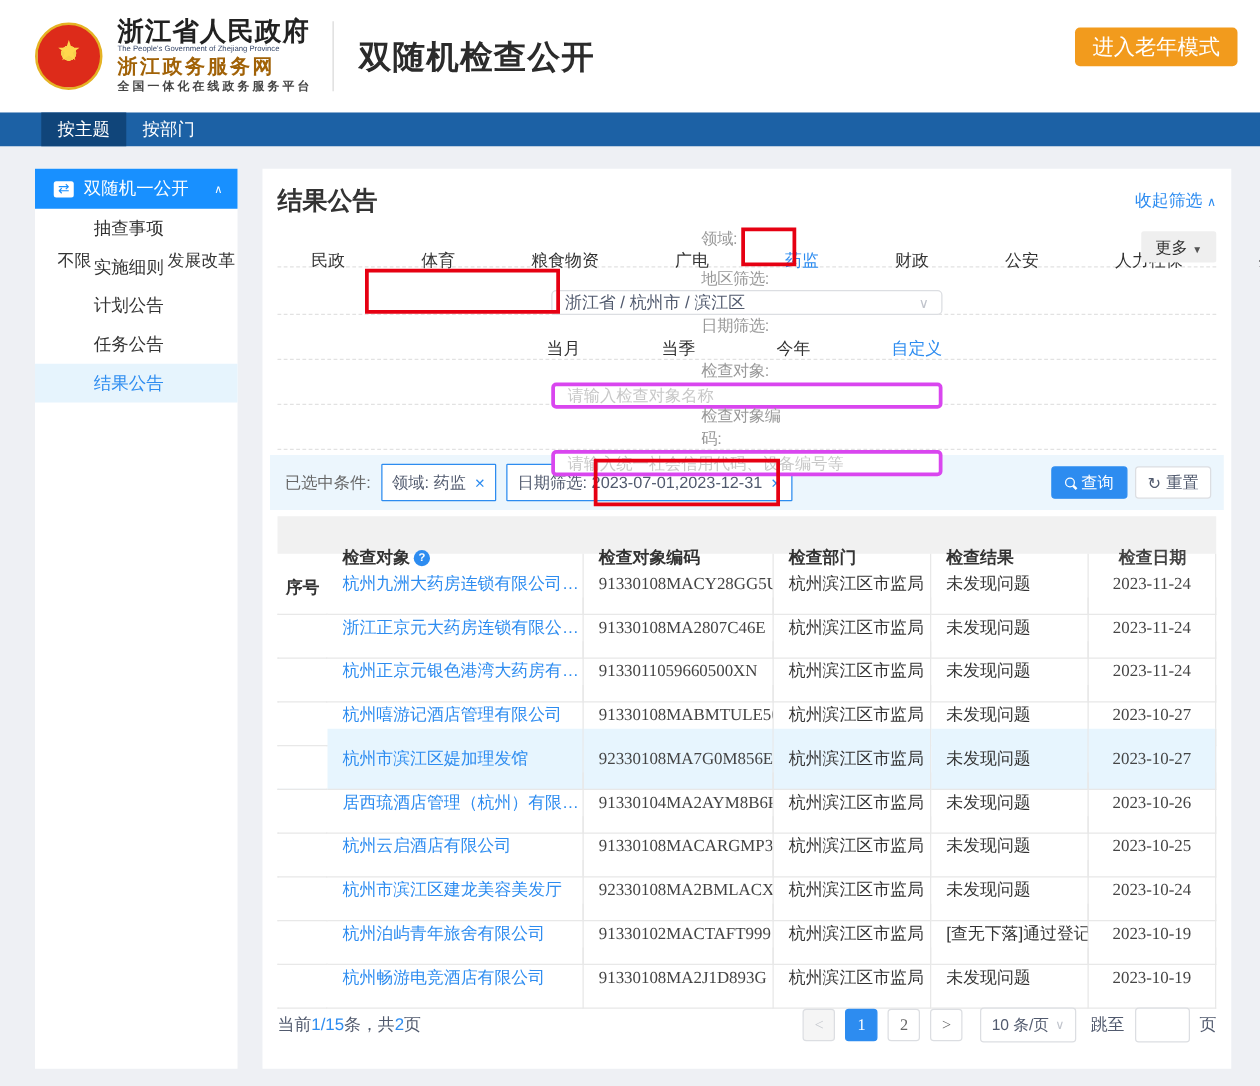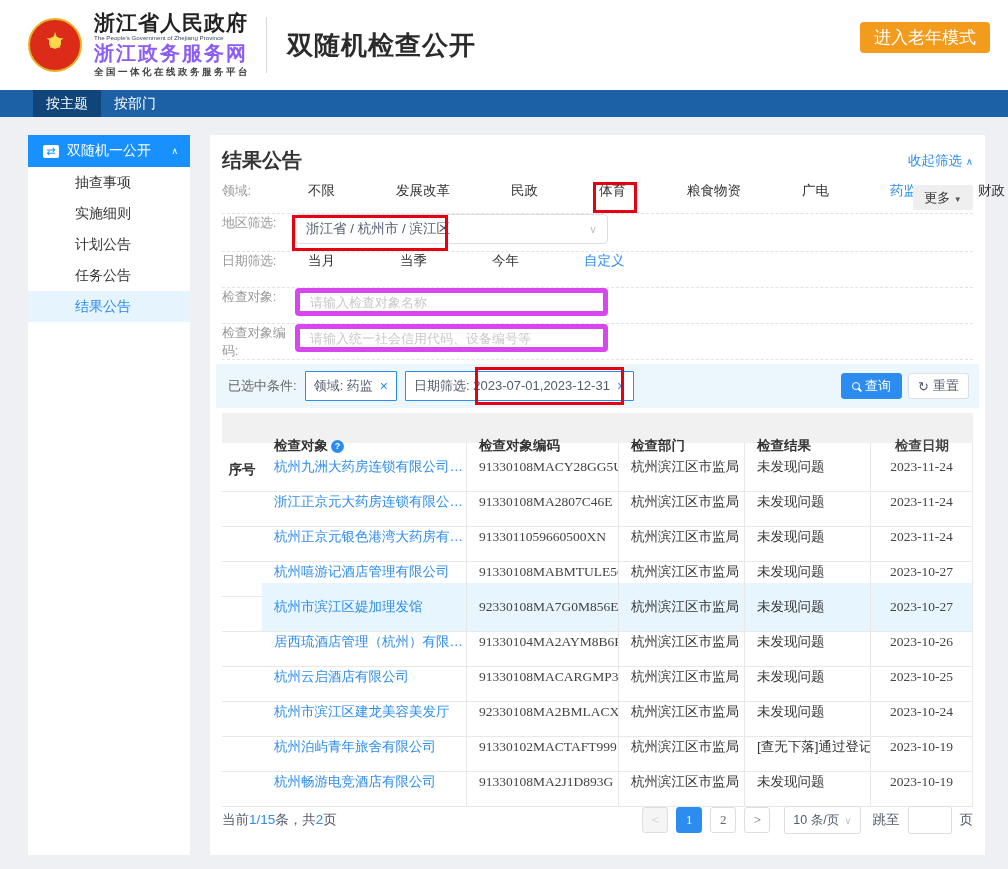--- a/index.html
+++ b/index.html
@@ -7,21 +7,21 @@
   body { position:relative; background:#eef0f4; font-family:"Liberation Sans", sans-serif; color:#333; }
 
   
   .site-header { position:absolute; left:0; top:0; width:1008px; height:90px; background:#fff; display:flex; align-items:center; }
   .logo-wrap { display:flex; align-items:center; margin-left:28px; }
   .emblem { width:54px; height:54px; border-radius:50%; background:radial-gradient(circle at 50% 45%, #f6d14c 0 16%, #dd2b1a 17% 100%); border:2px solid #e5b324; position:relative; flex:0 0 auto; }
   .emblem .star { position:absolute; left:50%; top:42%; transform:translate(-50%,-50%); color:#ffd84d; font-size:22px; line-height:1; }
   .logo-text { margin-left:12px; line-height:1.05; }
   .gov-title { font-family:"Liberation Serif", serif; font-weight:bold; font-size:21px; color:#222; letter-spacing:1px; }
   .gov-sub { font-size:6.5px; color:#3a4a6b; transform:scale(.95); transform-origin:left; margin:1px 0 2px; }
-  .portal-title { font-family:Liberation Mono, monospace; font-weight:bold; font-size:20px; color:#8b5cf6; letter-spacing:2px; }
+  .portal-title { font-family:Liberation Sans, sans-serif; font-weight:bold; font-size:16px; color:#a16207; letter-spacing:2px; }
   .portal-sub { font-family:"Liberation Serif", serif; font-weight:bold; font-size:9.5px; color:#444; letter-spacing:2.5px; margin-top:3px; }
   .header-divider { width:1px; height:56px; background:#d9d9d9; margin:0 20px 0 16px; }
   .page-app-title { font-size:26px; font-weight:bold; color:#2b2b2b; letter-spacing:1px; }
   .elder-btn { position:absolute; right:18px; top:22px; height:31px; padding:0 14px; background:#f29b1d; color:#fff; font-size:17px; border:none; border-radius:4px; line-height:31px; cursor:pointer; }
 
   
   .navbar { position:absolute; left:0; top:90px; width:1008px; height:27px; background:#1c61a5; display:flex; padding-left:33px; }
   .nav-tab { color:#fff; font-size:14px; line-height:27px; padding:0 13px; cursor:pointer; }
   .nav-tab.active { background:#10457a; }
 
@@ -33,36 +33,36 @@
   .side-item { height:31px; line-height:31px; padding-left:47px; font-size:14px; color:#333; cursor:pointer; }
   .side-item.active { background:#e6f4fd; color:#2d8cf0; }
 
   
   .main-card { position:absolute; left:210px; top:135px; width:775px; height:720px; background:#fff; padding:12px; }
   .main-title-row { display:flex; align-items:center; height:24px; margin-bottom:11px; padding-top:3px; }
   .main-title { font-size:20px; font-weight:bold; color:#333; }
   .collapse-link { margin-left:auto; color:#2d8cf0; font-size:13.5px; cursor:pointer; }
   .collapse-link .chev { font-size:10px; }
 
-  .filter-row { display:flex; border-bottom:1px dashed #e2e2e2; position:relative; }
+  .filter-row { display:flex; align-items:center; border-bottom:1px dashed #e2e2e2; position:relative;flex-direction:column; }
   .f-label { width:73px; flex:0 0 auto; color:#999; font-size:13px; letter-spacing:-0.3px; }
   .row-domain { height:32px; }
   .row-region { height:38px; }
   .row-date   { height:36px; }
   .row-target { height:36px; }
   .row-code   { height:36px; }
   .opts { display:flex; padding-left:13px;gap:48px; }
   .opt { font-size:13.5px; color:#333; margin-right:13px; cursor:pointer; white-space:nowrap; }
   .row-date .opt { margin-right:17px; }
   .opt.sel { color:#2d8cf0; }
   .more-btn { position:absolute; right:0; top:3px; width:60px; height:25px; background:#efefef; border:none; font-size:13px; color:#333; cursor:pointer; border-radius:2px; }
   .more-btn .caret { font-size:8px; color:#555; }
   .region-select { width:313px; height:30px; border:1px solid #dcdee2; border-radius:4px; position:relative; display:flex; align-items:center; padding-left:10px; font-size:13.5px; color:#515a6e; cursor:pointer; background:#fff; }
   .region-select .chev { position:absolute; right:10px; color:#c0c4cc; font-size:11px; }
-  .f-input { width:313px; height:28px; border:5px solid #d946ef; border-radius:4px; padding:0 10px; font-size:13px; color:#515a6e; font-family:"Liberation Sans", sans-serif; }
+  .f-input { width:313px; height:28px; border:3px solid #d946ef; border-radius:4px; padding:0 10px; font-size:13px; color:#515a6e; font-family:"Liberation Sans", sans-serif; }
   .f-input::placeholder { color:#c8c8c8; }
 
   
   .cond-bar { margin:4px -6px 0; height:44px; background:#ecf6fd; display:flex; align-items:center; padding:0 10px 0 12px; }
   .cond-label { color:#666; font-size:13px; margin-right:8px; }
   .tag { height:30px; background:#fff; border:1px solid #2d8cf0; border-radius:1px; display:flex; align-items:center; padding:0 8px; font-size:13px; color:#515a6e; margin-right:8px; white-space:nowrap; }
   .tag .close { color:#2d8cf0; margin-left:7px; font-size:14px; cursor:pointer; }
   .cond-actions { margin-left:auto; display:flex; }
   .btn-search { height:26px; padding:0 10px; background:#2d8cf0; border:1px solid #2d8cf0; border-radius:3px; color:#fff; font-size:13px; display:flex; align-items:center; cursor:pointer; }
   .mag { width:8px; height:8px; border:1.5px solid #fff; border-radius:50%; position:relative; margin-right:5px; }

